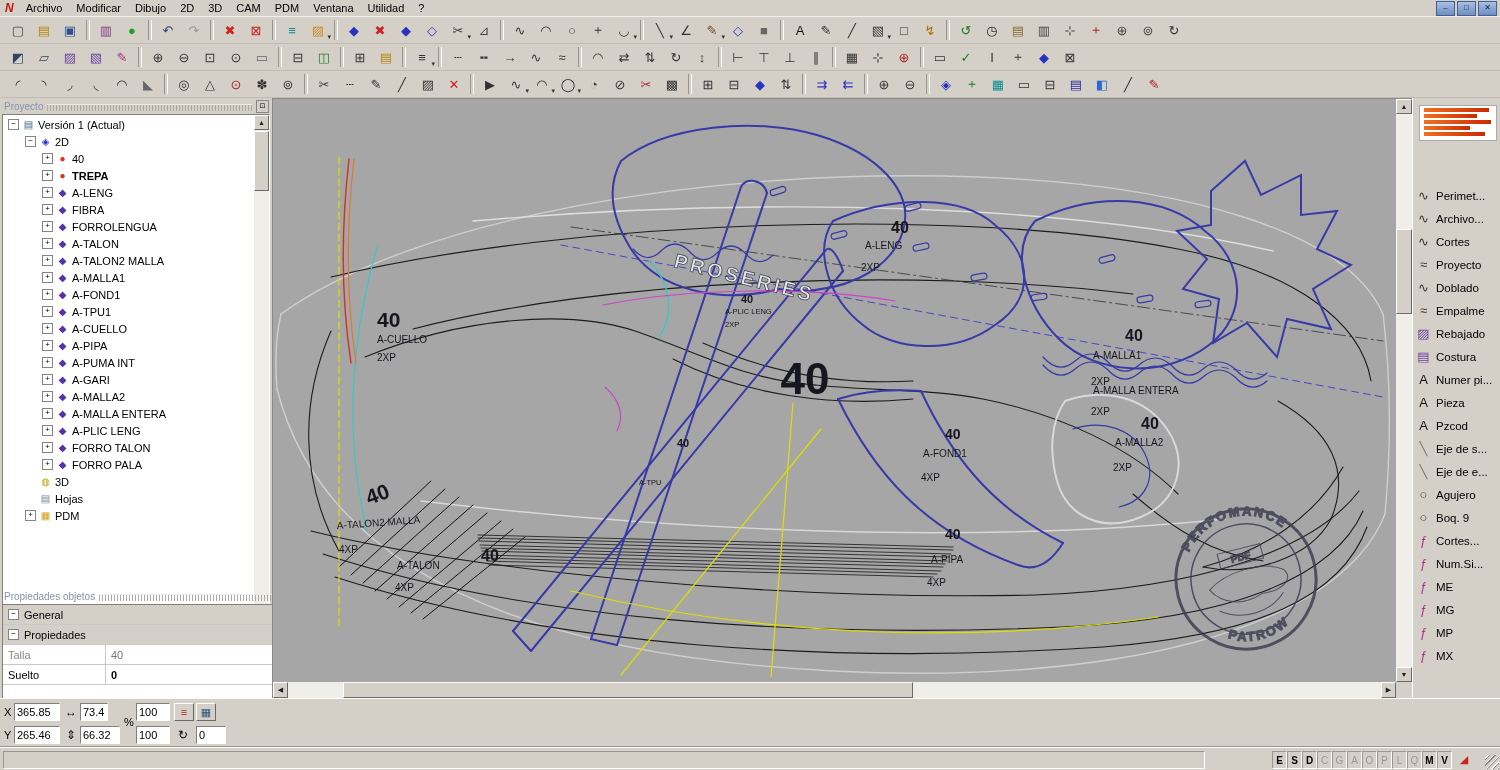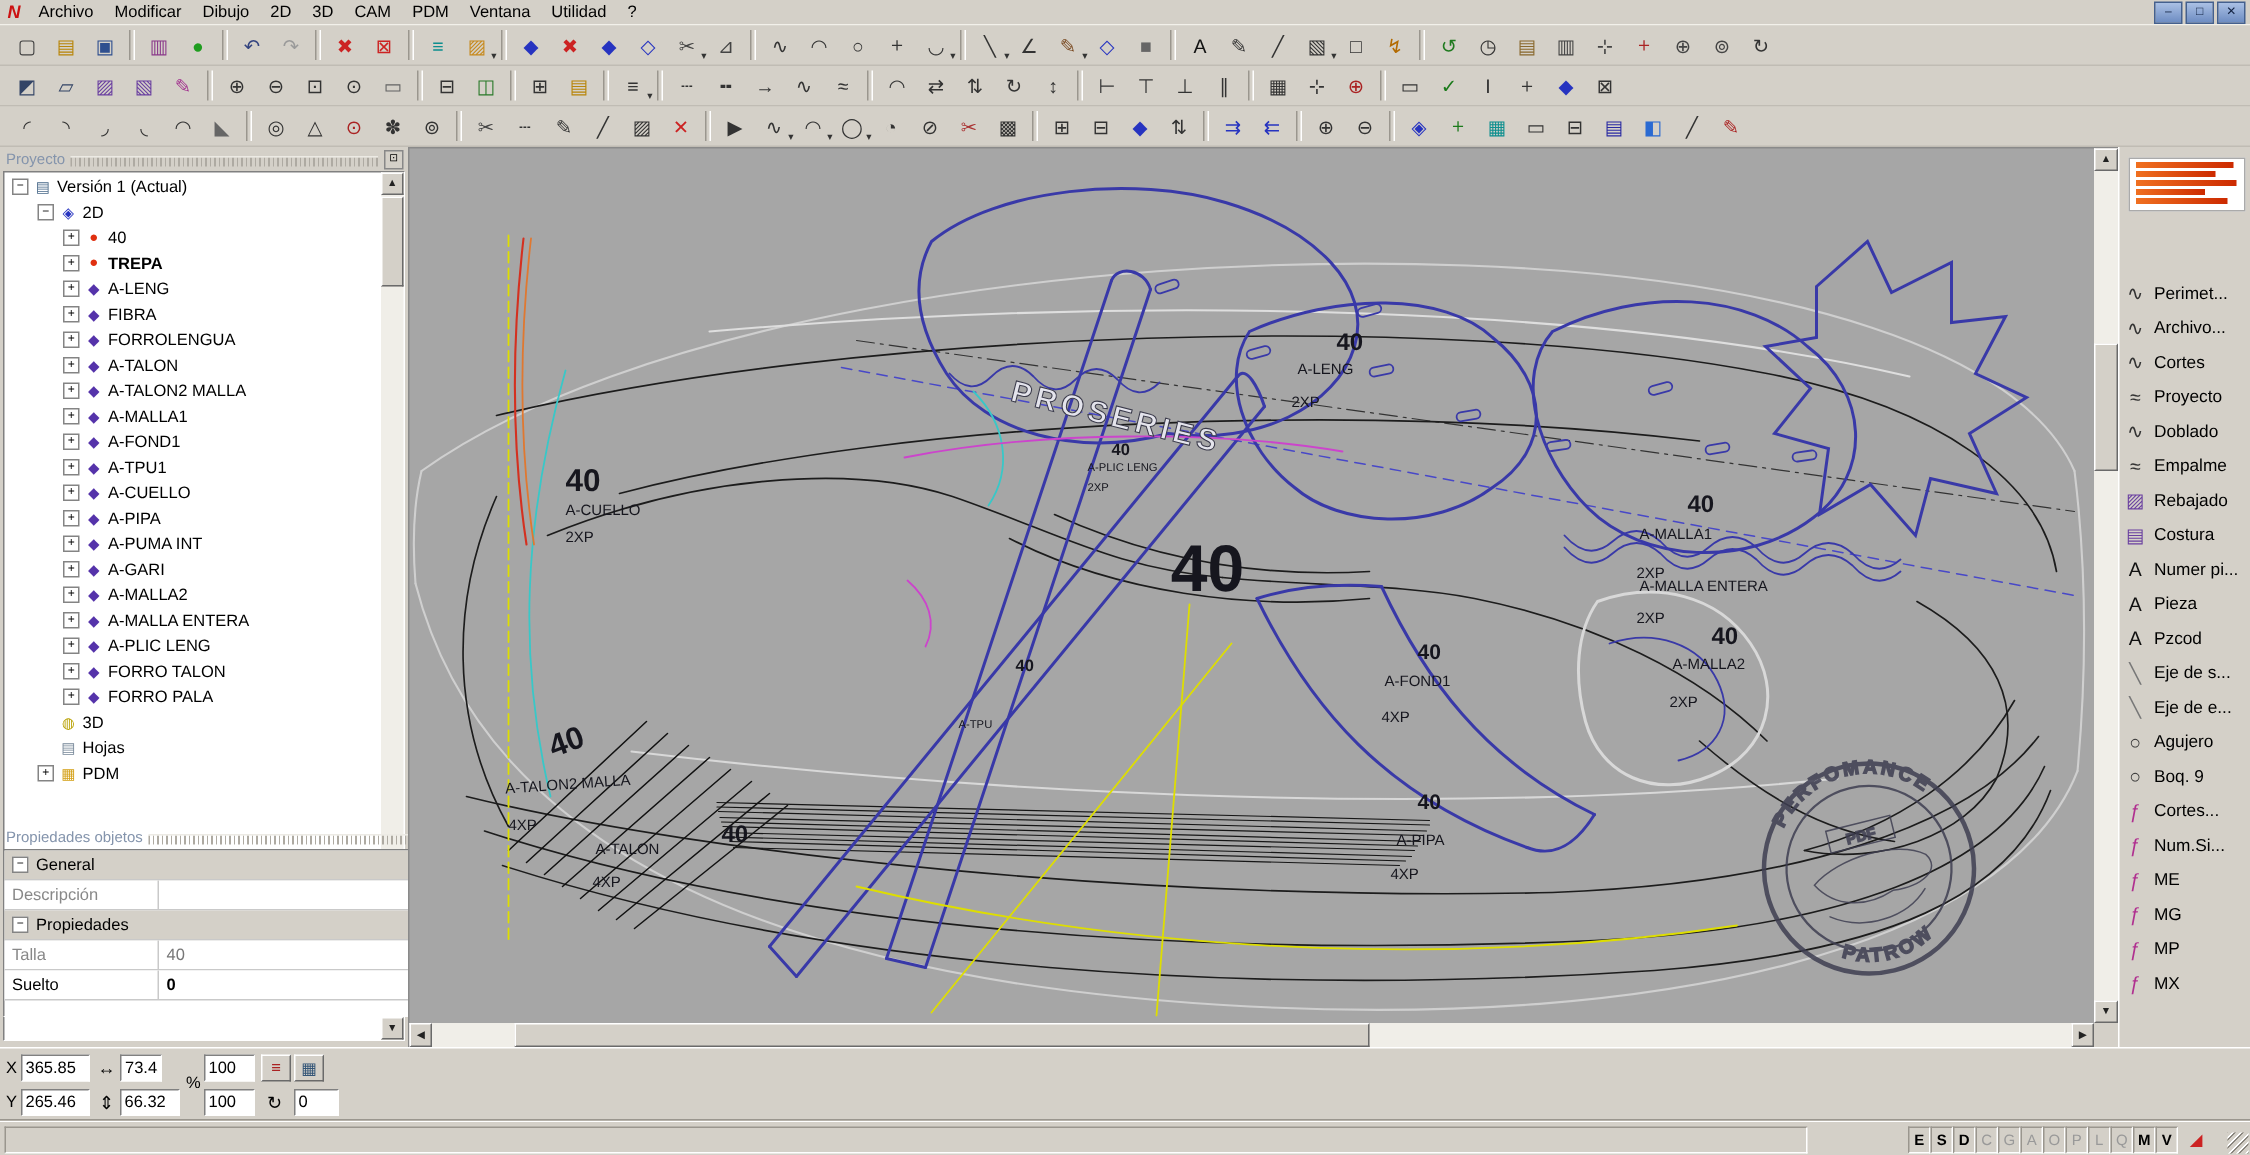--- a/index.html
+++ b/index.html
@@ -39,21 +39,21 @@
   .tree-ico{width:13px;text-align:center;font-size:10px;margin-right:3px;flex:none;}
   .tree-lbl{font-size:11px;}
   .b{font-weight:bold;}
   
   .sb-track{position:absolute;background:#f0eee8;}
   .sb-btn{position:absolute;width:15px;height:15px;background:#d4d0c8;border:1px solid;
           border-color:#fff #6a6a6a #6a6a6a #fff;font-size:7px;color:#222;display:flex;
           align-items:center;justify-content:center;box-sizing:border-box;}
   .sb-thumb{position:absolute;background:#d4d0c8;border:1px solid;border-color:#fff #6a6a6a #6a6a6a #fff;box-sizing:border-box;}
   
-  #props-panel{position:absolute;left:0;top:452px;width:328px;height:130px;}
+  #props-panel{position:absolute;left:0;top:490px;width:328px;height:130px;}
   #props-grid{position:absolute;left:2px;top:16px;right:17px;bottom:2px;background:#fff;
               border:1px solid;border-color:#808080 #fff #fff #808080;}
   .prow{display:flex;height:19px;border-bottom:1px solid #c9c9c9;align-items:center;background:#fff;}
   .prow.group{background:#d4d0c8;}
   .pgbox{width:9px;height:9px;border:1px solid #848484;background:#fff;margin:0 5px;font-size:8px;
          line-height:7px;text-align:center;flex:none;}
   .plabel{width:102px;padding-left:5px;box-sizing:border-box;}
   .plabel.dim{color:#888;}
   .pvalue{flex:1;border-left:1px solid #c9c9c9;height:100%;display:flex;align-items:center;
           padding-left:5px;position:relative;color:#777;}
@@ -674,26 +674,20 @@
       <span class="panel-title">Propiedades objetos</span>
       <span class="hdr-fill"></span>
       <span class="hdr-btn">⊡</span>
       <span class="hdr-btn">✕</span>
     </div>
     <div id="props-grid">
         <div class="prow group">
           <span class="pgbox">−</span>
           <span>General</span>
         </div>
-        <div class="prow">
-          <span class="plabel dim">Descripción</span>
-          <span class="pvalue">
-            <span class="dots-btn">...</span>
-          </span>
-        </div>
         <div class="prow group">
           <span class="pgbox">−</span>
           <span>Propiedades</span>
         </div>
         <div class="prow">
           <span class="plabel dim">Talla</span>
           <span class="pvalue">40</span>
         </div>
         <div class="prow">
           <span class="plabel">Suelto</span>

